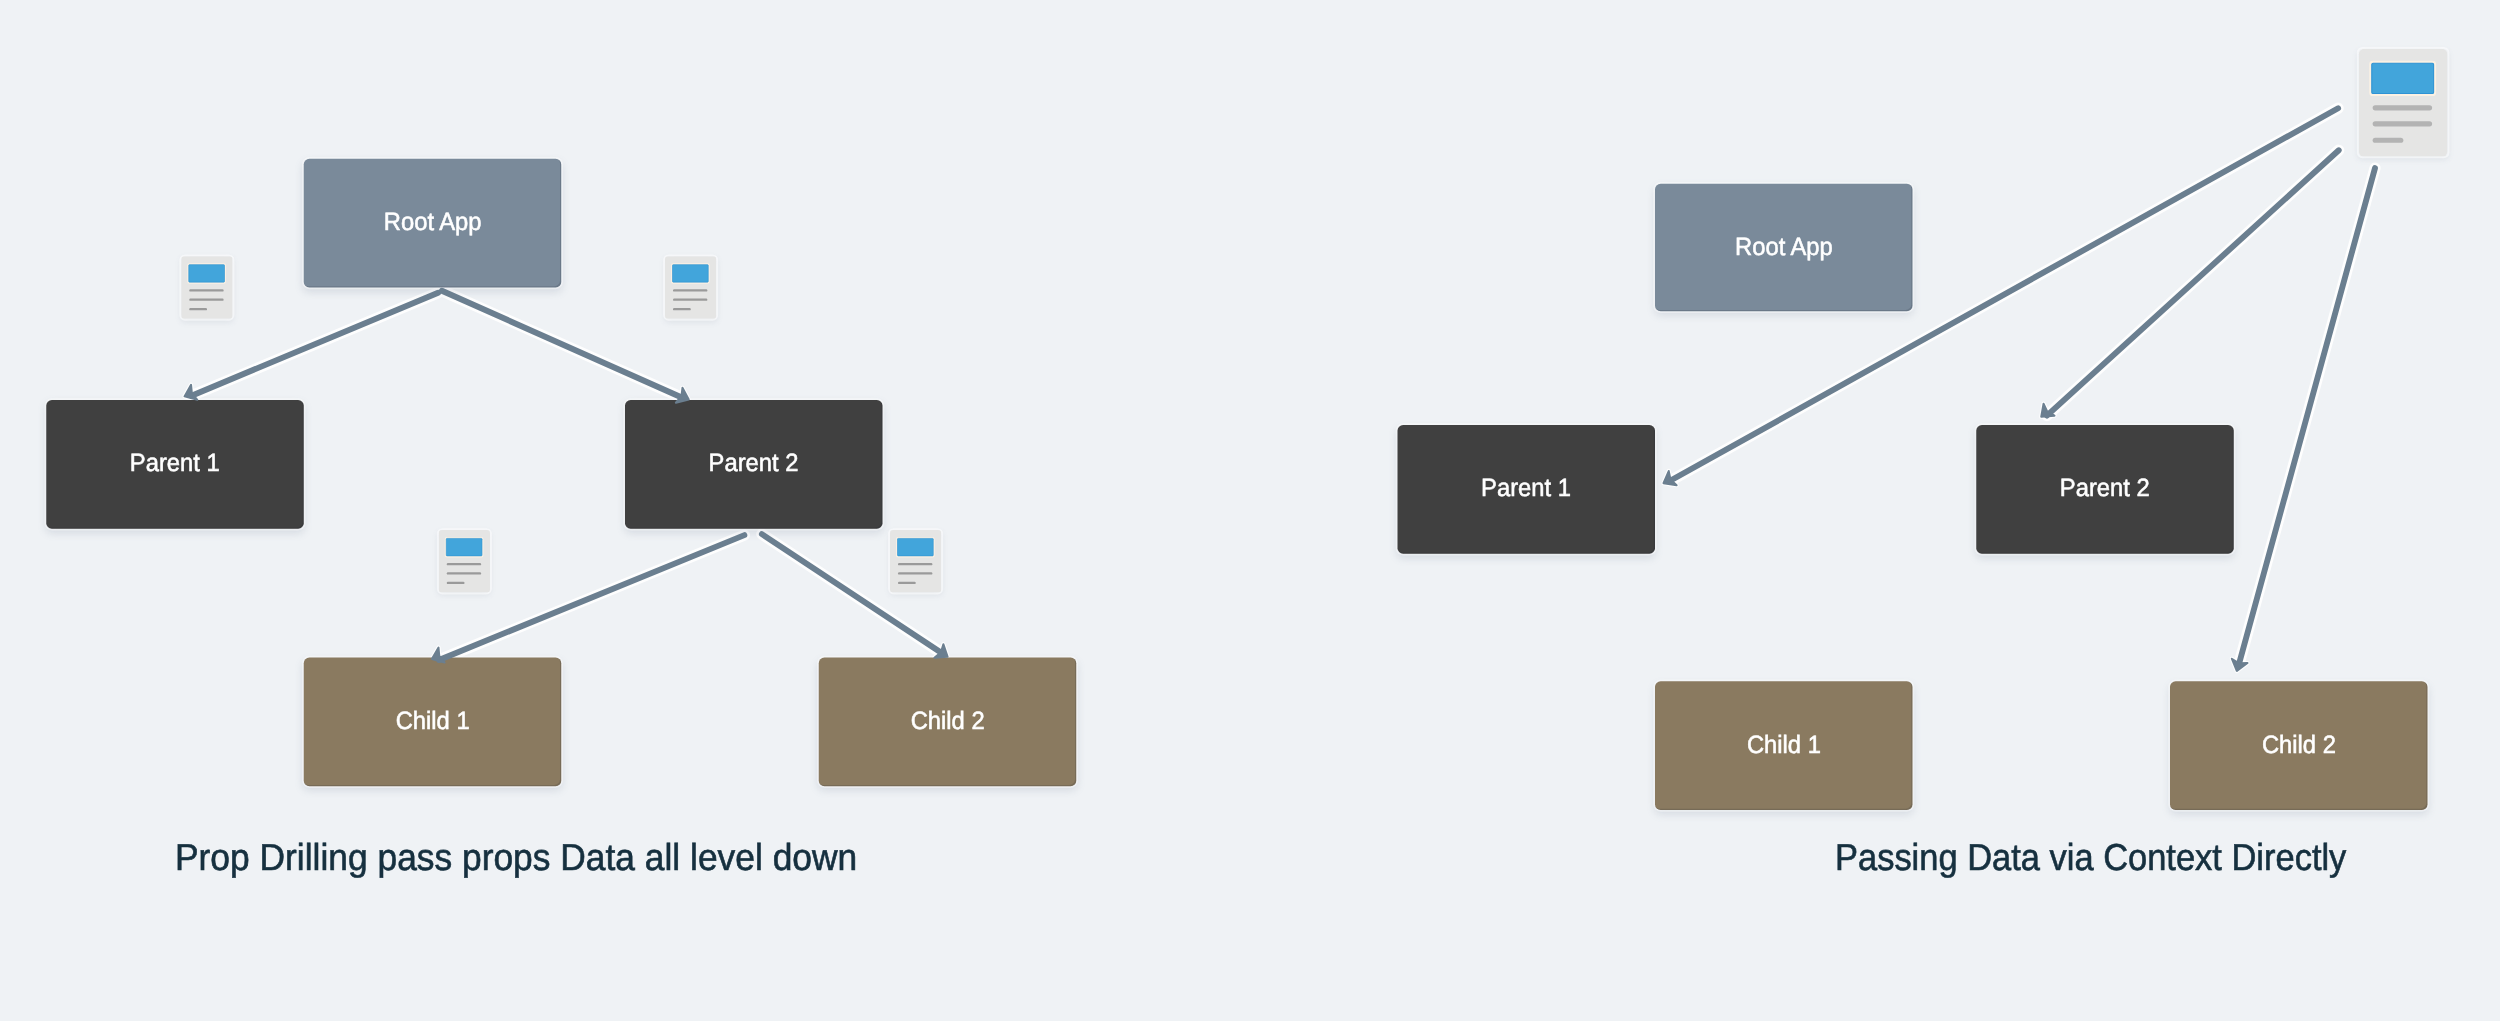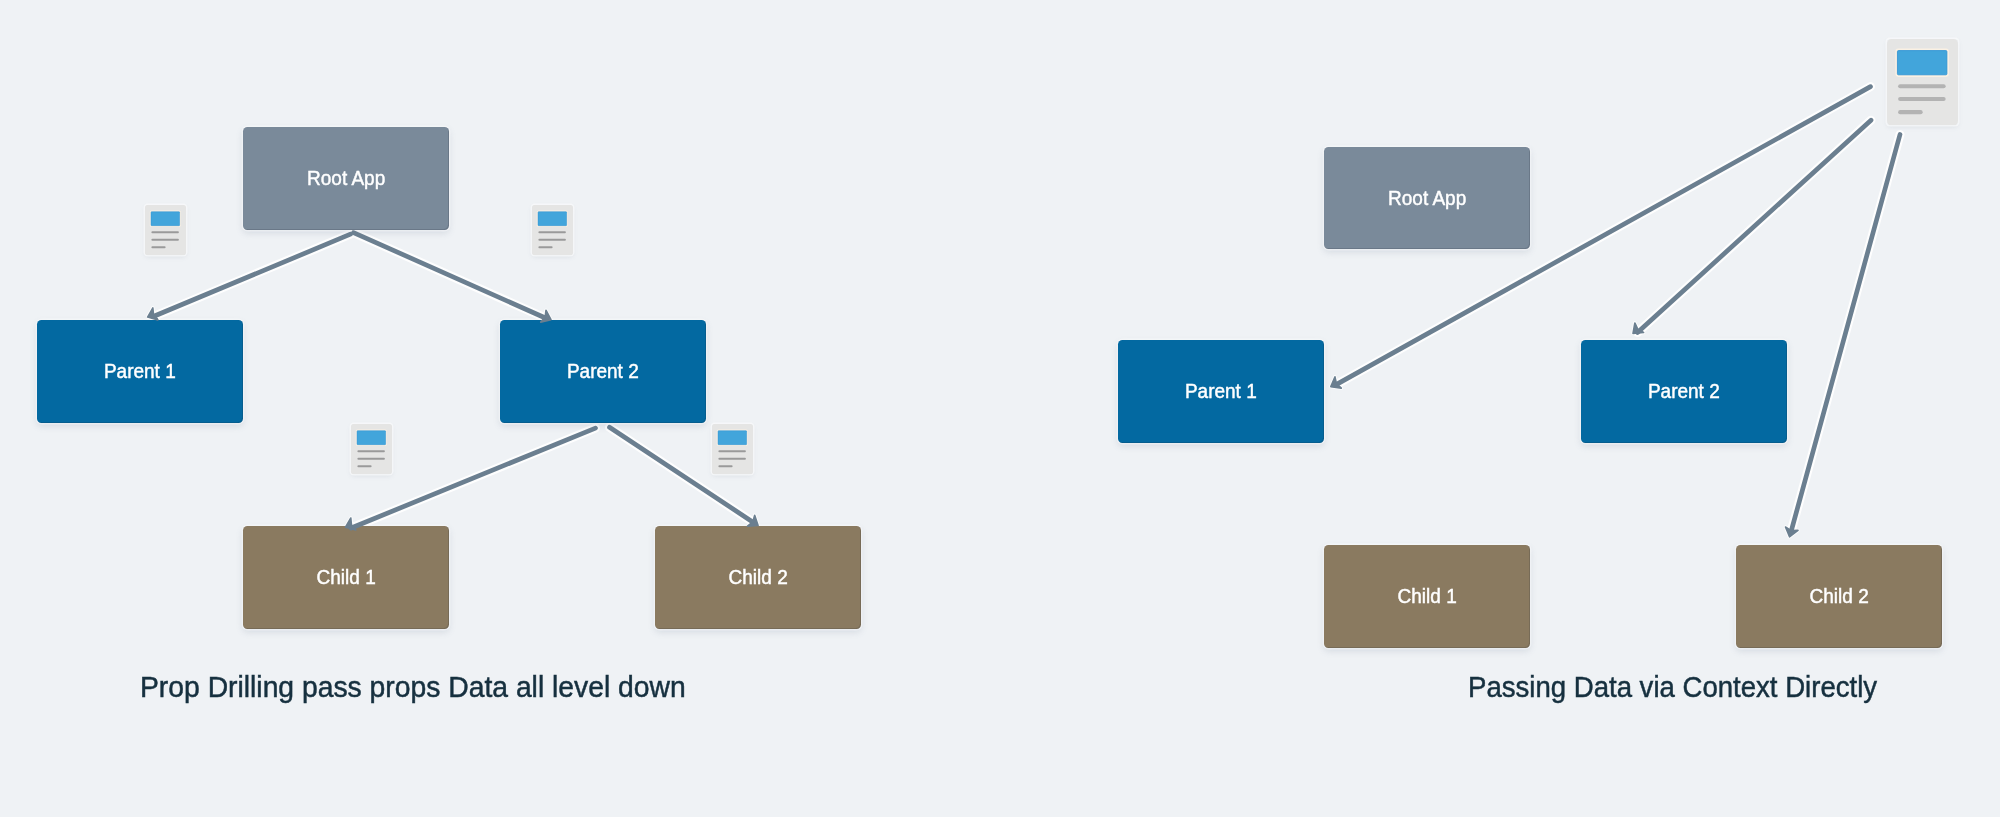--- a/index.html
+++ b/index.html
@@ -23,21 +23,21 @@
   .node{
     position:absolute;z-index:2;box-sizing:border-box;border-radius:4.5px;
     display:flex;align-items:center;justify-content:center;
     color:#ffffff;font-size:20px;letter-spacing:0;
     box-shadow:
       inset -1px -1px 0 rgba(22,30,45,0.16),
       0 0 0 1.4px rgba(255,255,255,0.42),
       0 3px 7px rgba(105,122,145,0.20);
   }
   .node.root{background:#7a8a9a;}
-  .node.parent{background:#0369a1;justify-content:center;}
+  .node.parent{background:#404040;justify-content:center;}
   .node.child{background:#8a7a60;}
   .node > span{
     display:inline-block;transform:scaleX(0.95) translateZ(0);
     -webkit-text-stroke:0.45px #ffffff;
   }
 
   
   .n-l-root   {left:243px;  top:127px; width:206px; height:103px;}
   .n-l-p1     {left:37px;   top:320px; width:206px; height:103px;}
   .n-l-p2     {left:500px;  top:320px; width:206px; height:103px;}

